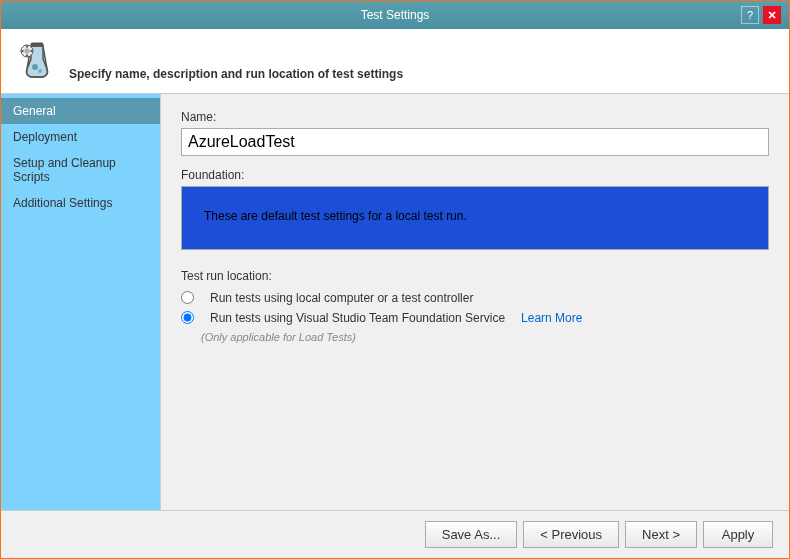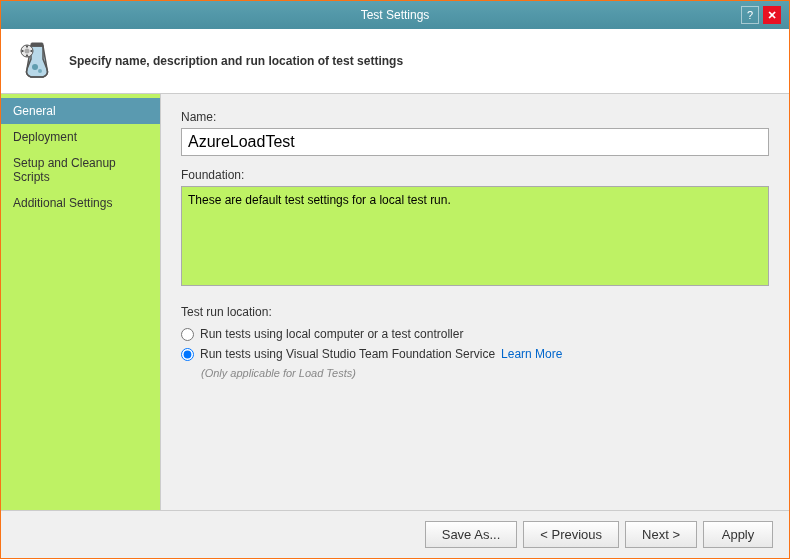--- a/index.html
+++ b/index.html
@@ -62,21 +62,21 @@
 
     .title-btn.help {
       background: transparent;
       border: 1px solid rgba(255,255,255,0.5);
     }
 
     .header-section {
       background: white;
       padding: 12px 16px;
       display: flex;
-      align-items: center;
+      align-items: flex-end;
       gap: 12px;
       border-bottom: 1px solid #ccc;
       flex-shrink: 0;
     }
 
     .header-icon {
       width: 40px;
       height: 40px;
       flex-shrink: 0;
     }
@@ -88,21 +88,21 @@
     }
 
     .main-content {
       display: flex;
       flex: 1;
       overflow: hidden;
     }
 
     .sidebar {
       width: 160px;
-      background: #bef264;
+      background: #7dd3fc;
       border-right: 1px solid #ccc;
       flex-shrink: 0;
       padding-top: 4px;
     }
 
     .sidebar-item {
       padding: 6px 12px;
       cursor: pointer;
       color: #333;
       font-size: 12px;
@@ -134,43 +134,43 @@
       width: 100%;
       padding: 4px 6px;
       border: 1px solid #aaa;
       background: white;
       font-size: 16px;
       font-family: inherit;
     }
 
     .field-textarea {
       width: 100%;
-      padding: 6px;
+      padding: 22px;
       border: 1px solid #aaa;
-      background: #bef264;
+      background: #1d4ed8;
       font-size: 12px;
       font-family: inherit;
       resize: none;
-      height: 100px;
+      height: 64px;
     }
 
     .test-run-section {
       margin-top: 16px;
     }
 
     .section-label {
       font-size: 12px;
       color: #333;
       margin-bottom: 8px;
     }
 
     .radio-option {
       display: flex;
-      align-items: flex-end;
-      gap: 6px;
+      align-items: flex-start;
+      gap: 16px;
       margin-bottom: 6px;
       font-size: 12px;
       color: #333;
     }
 
     .radio-option input[type="radio"] {
       margin: 0;
     }
 
     .learn-more-link {

